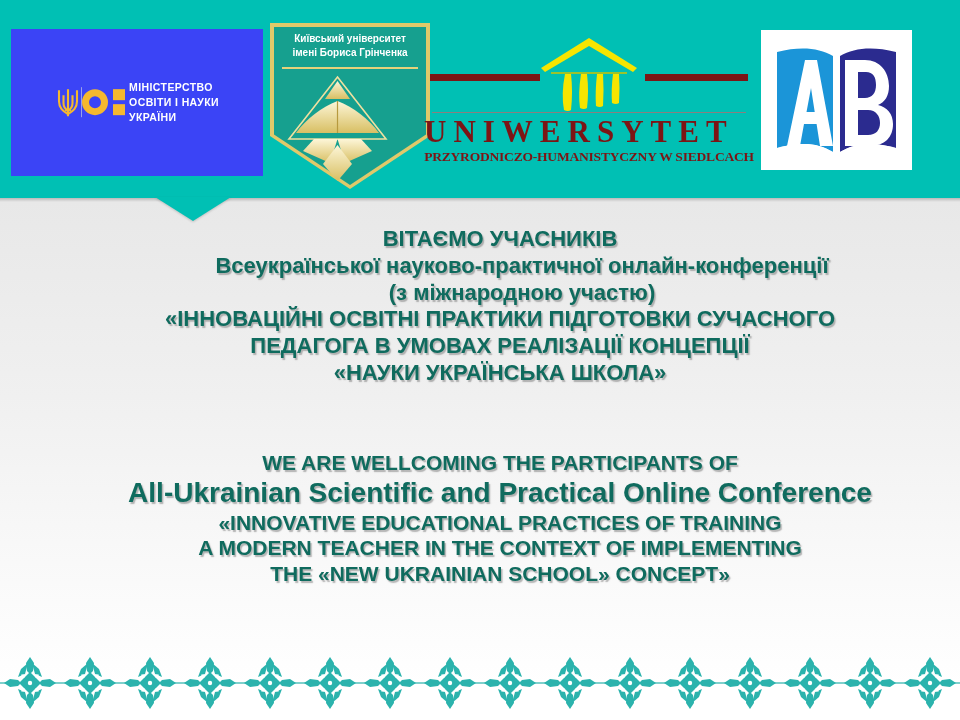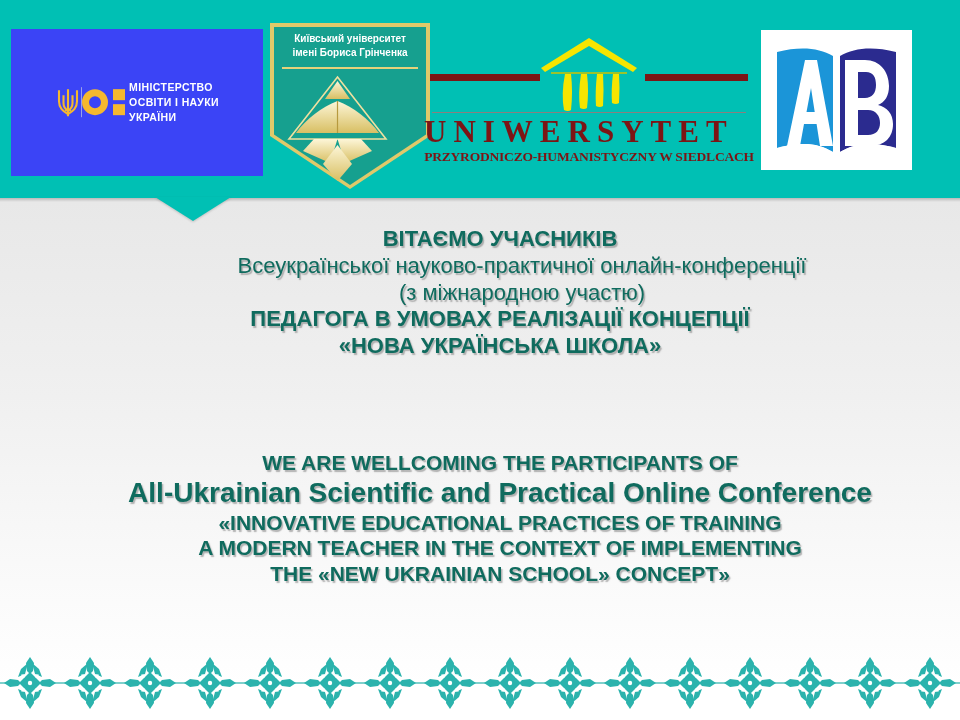--- a/index.html
+++ b/index.html
@@ -179,21 +179,21 @@
     text-shadow: 1.5px 1.5px 1.2px rgba(120,120,120,0.55);
   }
   #block-ua { top: 226px; }
   #block-en { top: 450px; }
   .line {
     line-height: 1.22;
     white-space: nowrap;
     margin-left: 40px;
   }
   .ua-head  { font-size: 22px; font-weight: bold; }
-  .ua-sub   { font-size: 22px; font-weight: normal; padding-left: 44px; }
+  .ua-sub   { font-size: 22px; font-weight: bold; padding-left: 44px; }
   .ua-title { font-size: 22px; font-weight: bold; }
   .en-head  { font-size: 21px; font-weight: bold; }
   .en-sub   { font-size: 28px; font-weight: bold; }
   .en-title { font-size: 21px; font-weight: bold; }
 
   
   #ornament-border {
     position: absolute;
     left: 0; top: 652px;
     width: 960px; height: 64px;
@@ -306,22 +306,23 @@
 
       <path d="M16 118 C38 112 56 112 72 122 C56 126 38 126 16 124 Z" fill="#ffffff"></path>
       <path d="M135 118 C113 112 95 112 79 122 C95 126 113 126 135 124 Z" fill="#ffffff"></path>
     </svg>
   </div>
 
   <div id="block-ua" class="text-block">
     <div class="line ua-head">ВІТАЄМО УЧАСНИКІВ</div>
     <div class="line ua-sub">Всеукраїнської науково-практичної онлайн-конференції</div>
     <div class="line ua-sub">(з міжнародною участю)</div>
+    <div class="line ua-title">«ІННОВАЦІЙНІ ОСВІТНІ ПРАКТИКИ ПІДГОТОВКИ СУЧАСНОГО</div>
     <div class="line ua-title">ПЕДАГОГА В УМОВАХ РЕАЛІЗАЦІЇ КОНЦЕПЦІЇ</div>
-    <div class="line ua-title">«НОВА УКРАЇНСЬКА ШКОЛА»</div>
+    <div class="line ua-title">«НАУКИ УКРАЇНСЬКА ШКОЛА»</div>
   </div>
 
   <div id="block-en" class="text-block">
     <div class="line en-head">WE ARE WELLCOMING THE PARTICIPANTS OF</div>
     <div class="line en-sub">All-Ukrainian Scientific and Practical Online Conference</div>
     <div class="line en-title">«INNOVATIVE EDUCATIONAL PRACTICES OF TRAINING</div>
     <div class="line en-title">A MODERN TEACHER IN THE CONTEXT OF IMPLEMENTING</div>
     <div class="line en-title">THE «NEW UKRAINIAN SCHOOL» CONCEPT»</div>
   </div>
 

